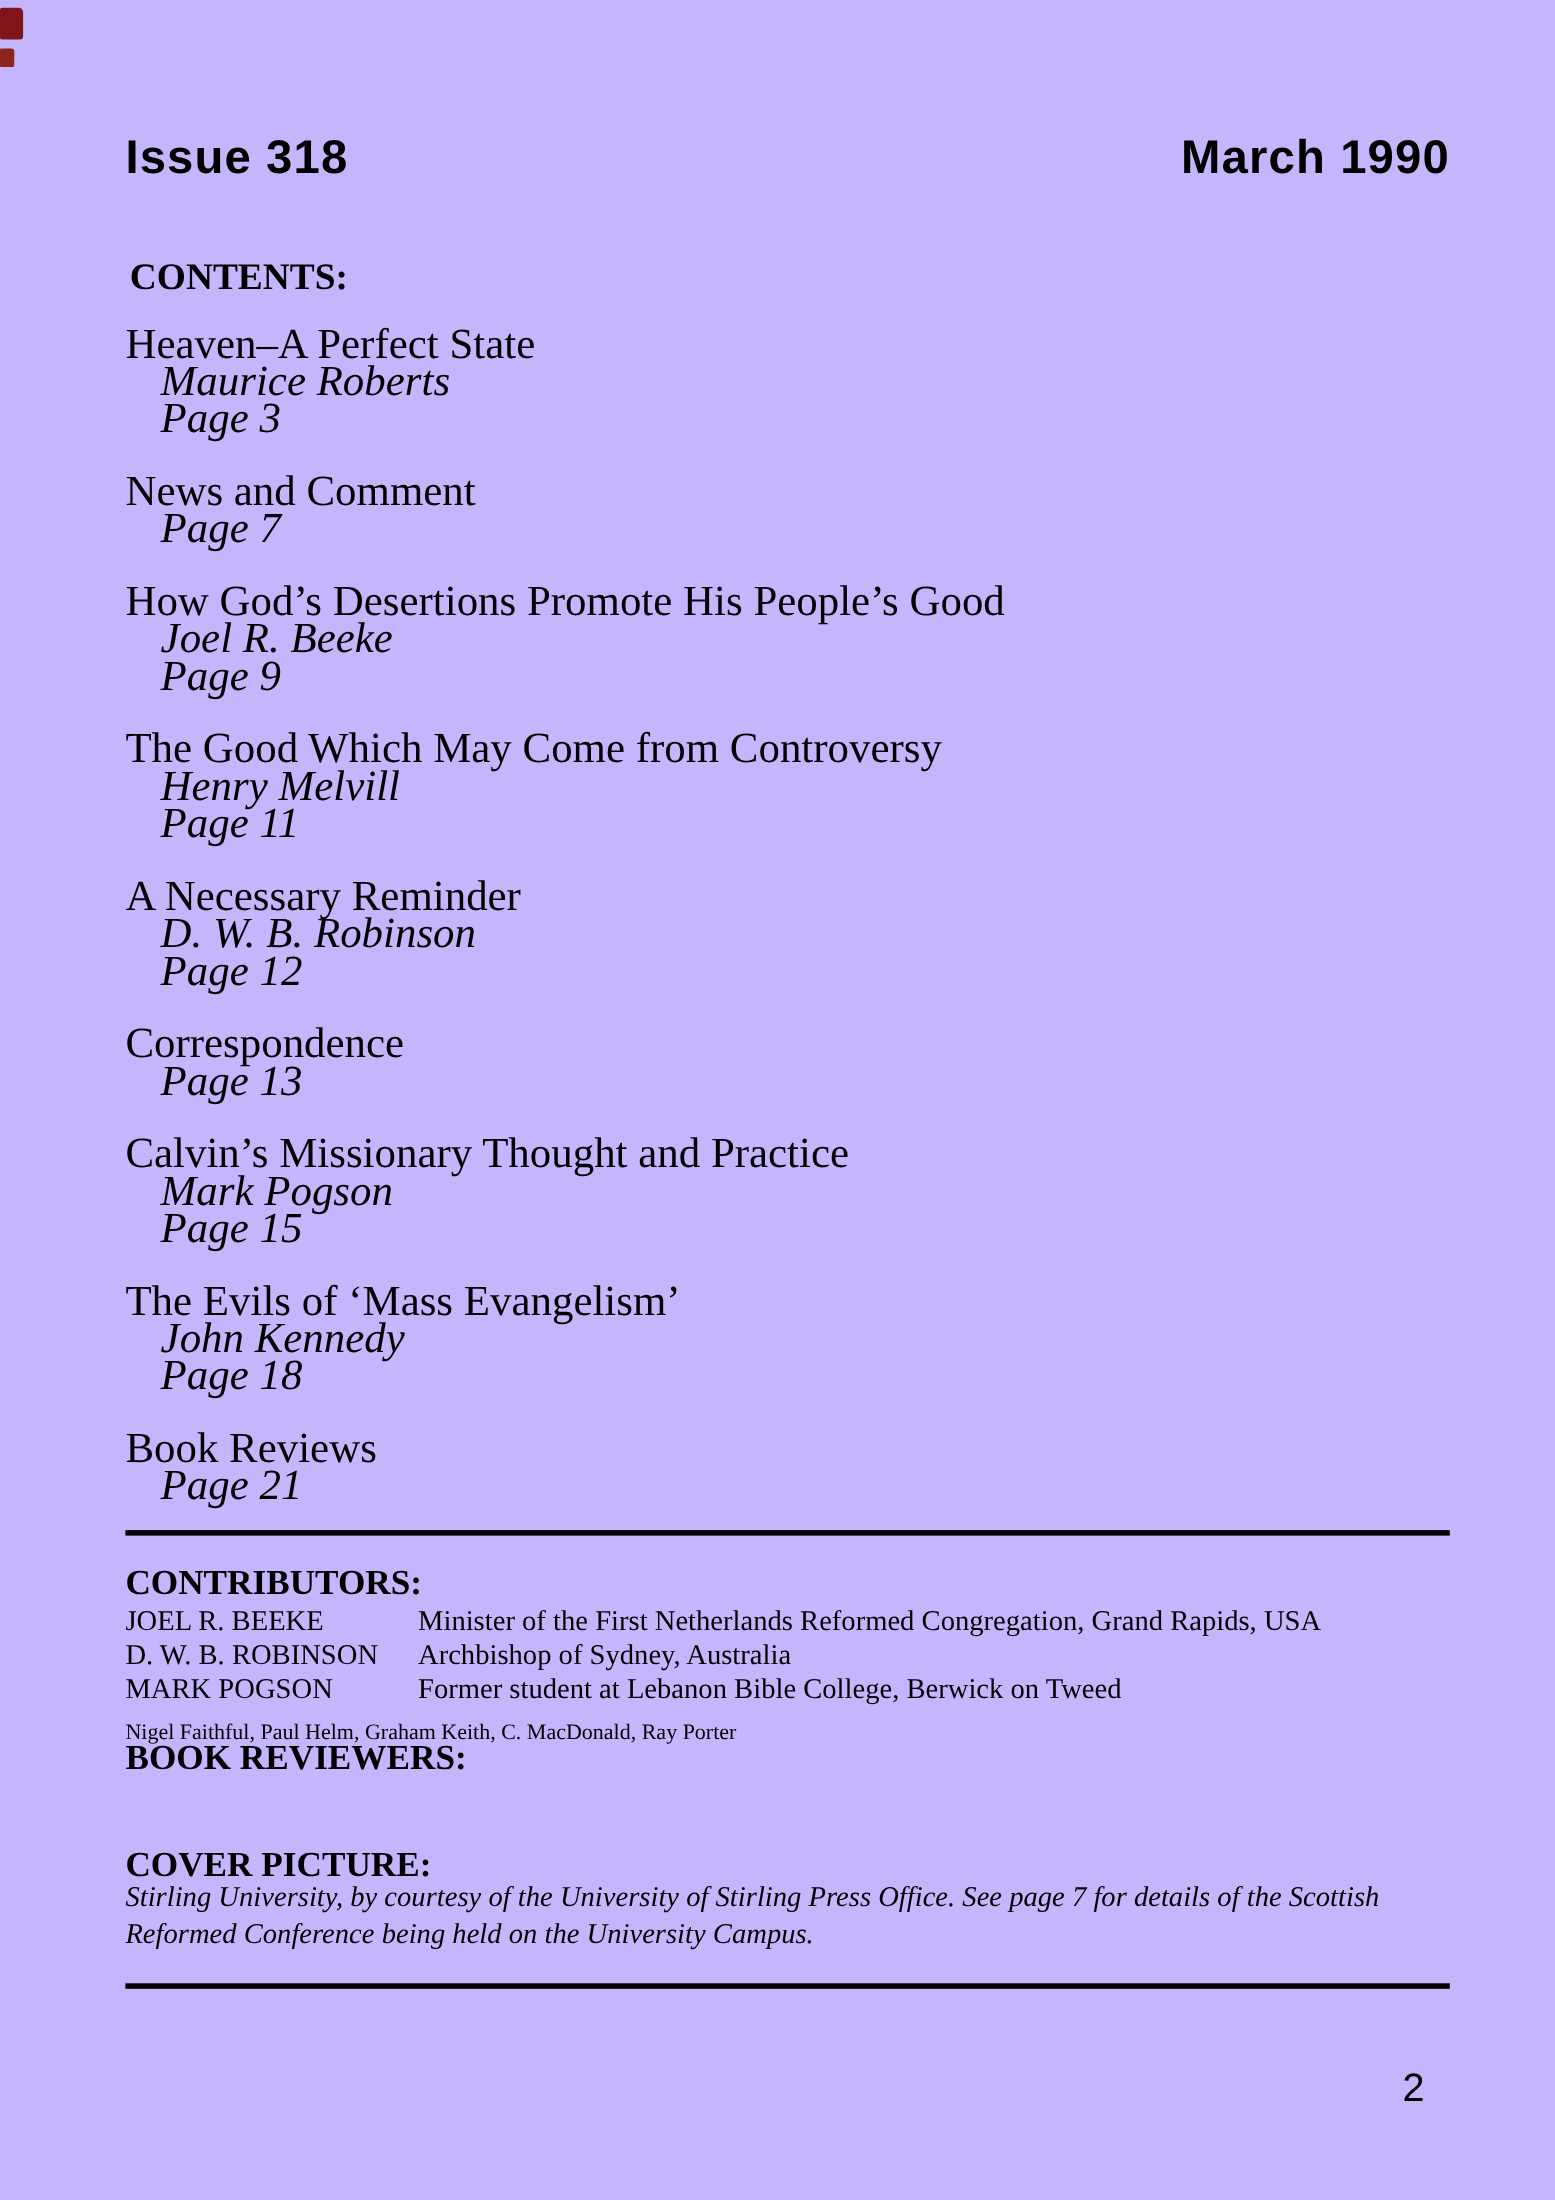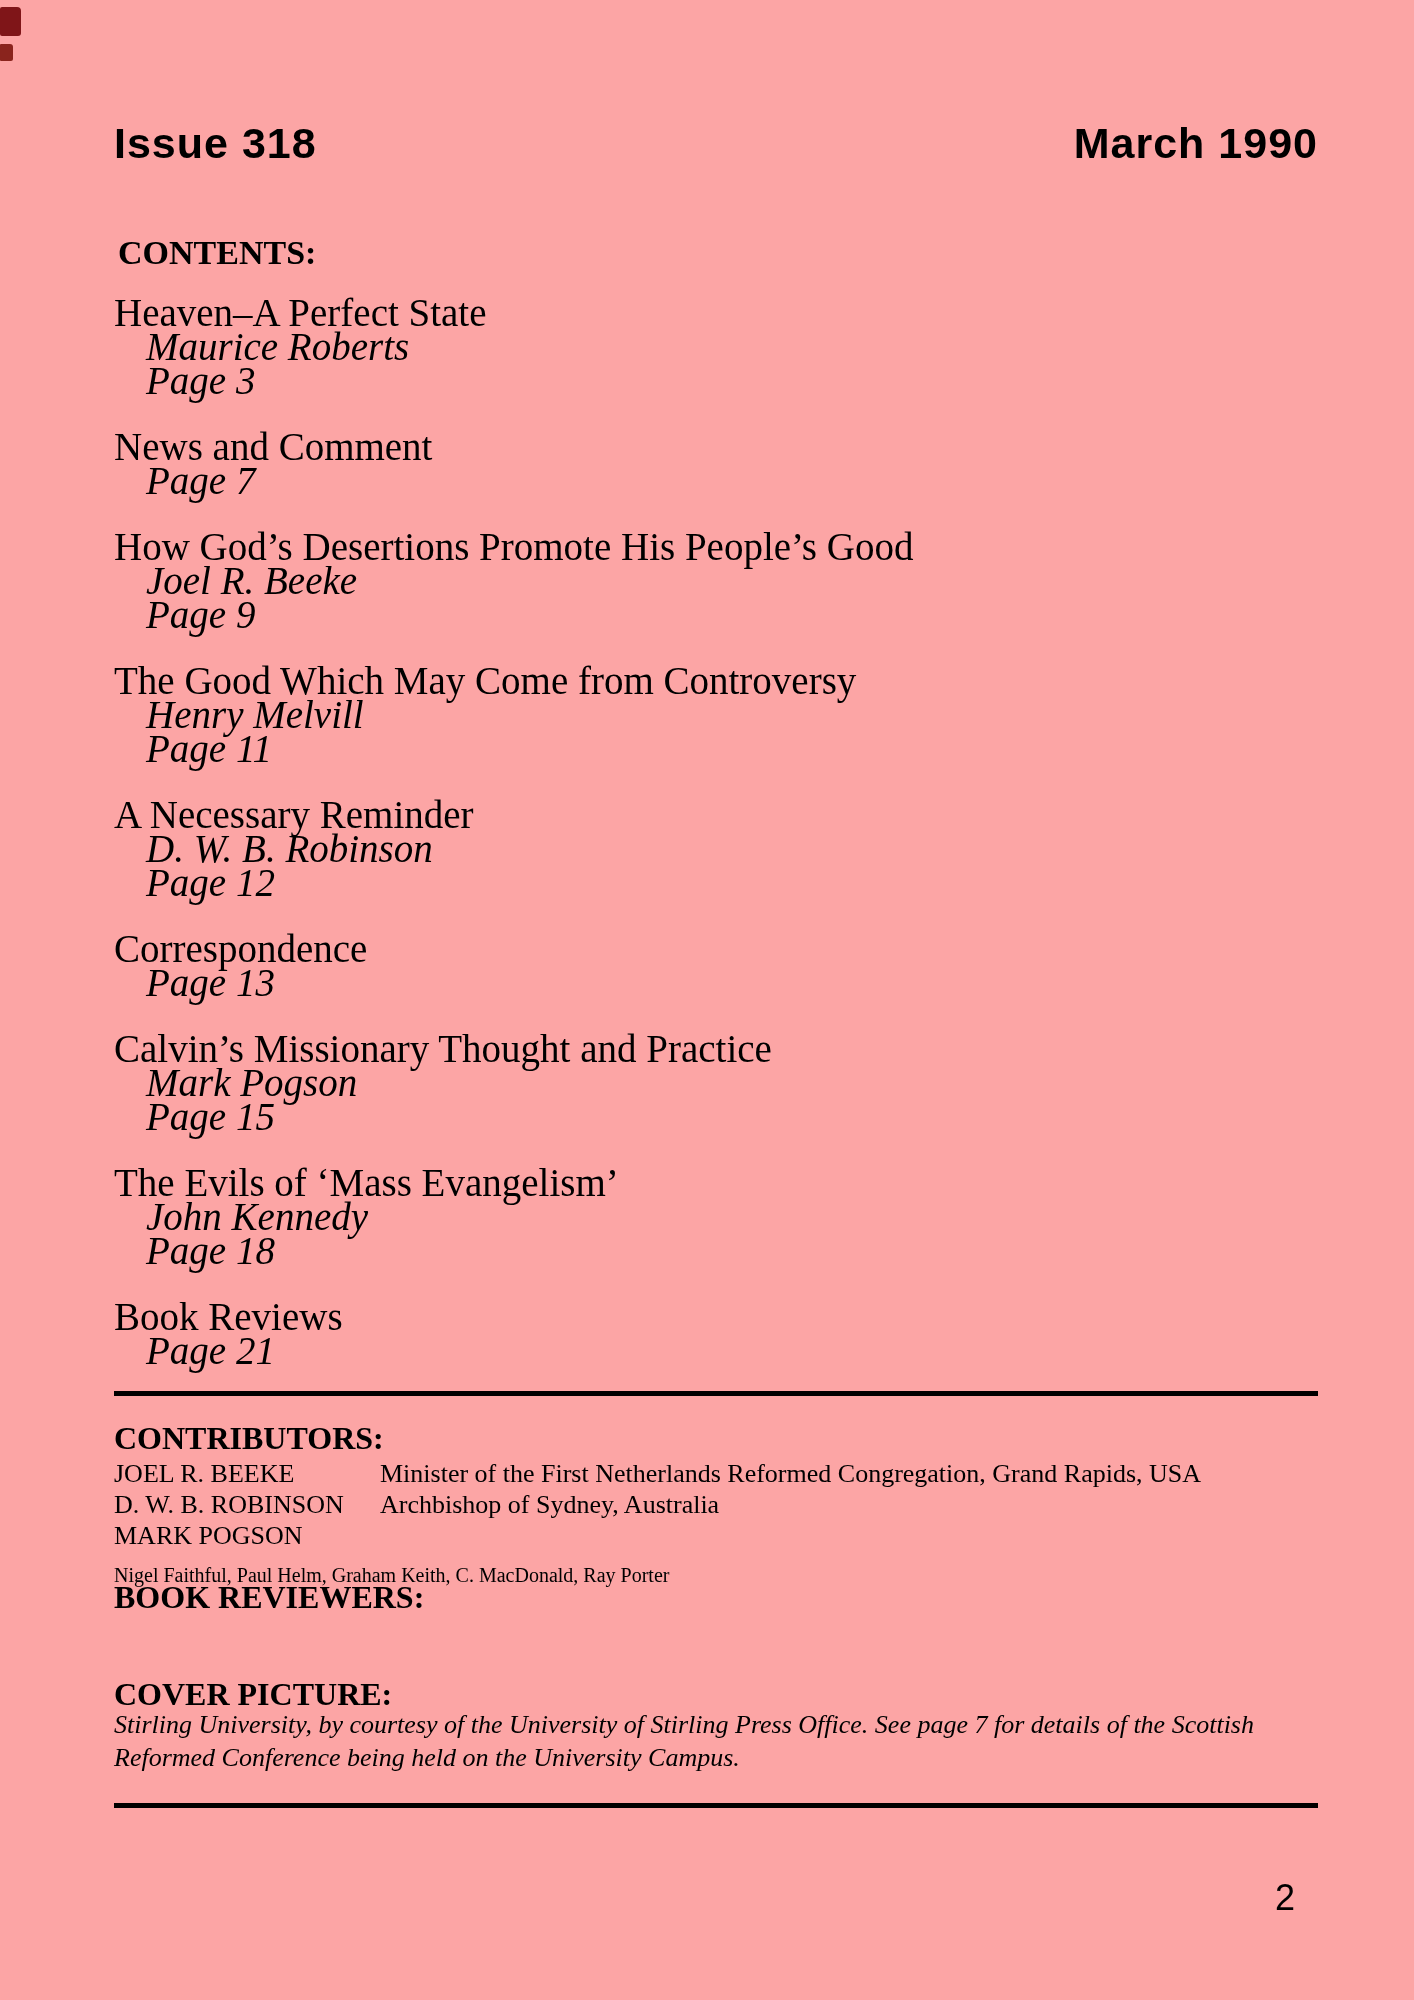--- a/index.html
+++ b/index.html
@@ -4,21 +4,21 @@
 <style>
   html, body {
     margin: 0;
     padding: 0;
     background: #ffffff;
   }
   .page {
     position: relative;
     width: 1414px;
     height: 2000px;
-    background: #fca5a5;
+    background: #c4b5fd;
     color: #000000;
     font-family: "Liberation Serif", "DejaVu Serif", serif;
     overflow: hidden;
   }
 
   
   .mark { position: absolute; left: 0; }
   .mark-1 { top: 7px;  width: 21px; height: 29px; background: #7f1518; border-radius: 2px 4px 3px 2px; }
   .mark-2 { top: 44px; width: 13px; height: 17px; background: #8a241d; border-radius: 1px 3px 2px 1px; }
 
@@ -197,20 +197,21 @@
     <div class="contributor-row">
       <span class="c-name">JOEL R. BEEKE</span>
       <span class="c-desc">Minister of the First Netherlands Reformed Congregation, Grand Rapids, USA</span>
     </div>
     <div class="contributor-row">
       <span class="c-name">D. W. B. ROBINSON</span>
       <span class="c-desc">Archbishop of Sydney, Australia</span>
     </div>
     <div class="contributor-row">
       <span class="c-name">MARK POGSON</span>
+      <span class="c-desc">Former student at Lebanon Bible College, Berwick on Tweed</span>
     </div>
   </div>
 
   <h2 class="section-heading reviewers-heading">BOOK REVIEWERS:</h2>
 
   <div class="reviewers-names">Nigel Faithful, Paul Helm, Graham Keith, C. MacDonald, Ray Porter</div>
 
   <h2 class="section-heading cover-heading">COVER PICTURE:</h2>
 
   <div class="cover-note">

